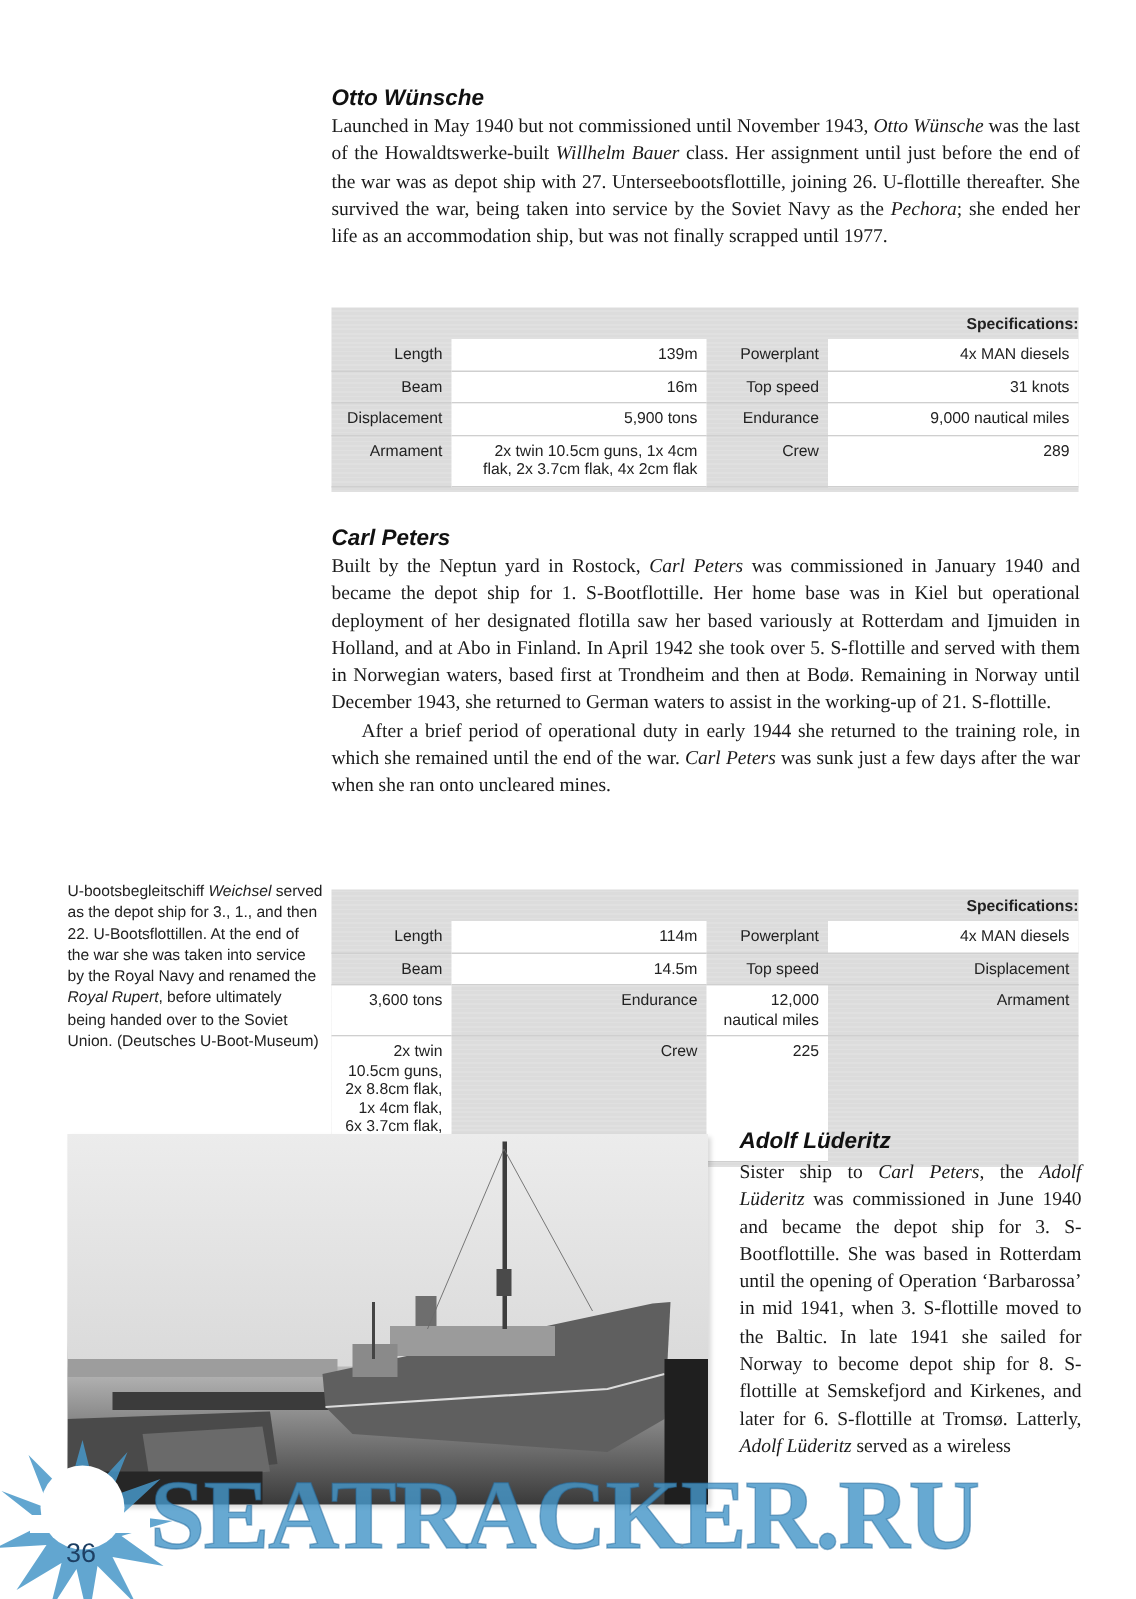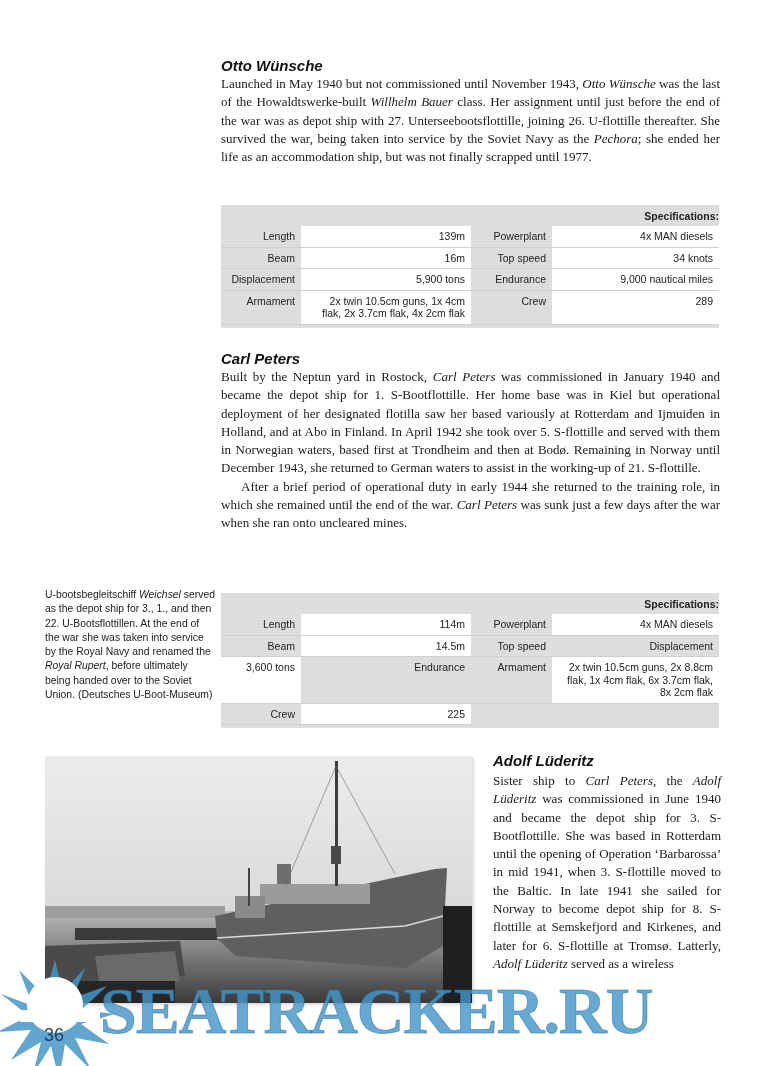--- a/index.html
+++ b/index.html
@@ -82,21 +82,21 @@
 <div class="spec" style="top:205px;">
   <div class="spec-title">Specifications:</div>
   <div class="spec-grid">
       <div class="spec-cell lab">Length</div>
       <div class="spec-cell val">139m</div>
       <div class="spec-cell lab">Powerplant</div>
       <div class="spec-cell val">4x MAN diesels</div>
       <div class="spec-cell lab">Beam</div>
       <div class="spec-cell val">16m</div>
       <div class="spec-cell lab">Top speed</div>
-      <div class="spec-cell val">34 knots</div>
+      <div class="spec-cell val">31 knots</div>
       <div class="spec-cell lab">Displacement</div>
       <div class="spec-cell val">5,900 tons</div>
       <div class="spec-cell lab">Endurance</div>
       <div class="spec-cell val">9,000 nautical miles</div>
       <div class="spec-cell lab">Armament</div>
       <div class="spec-cell val">2x twin 10.5cm guns, 1x 4cm flak, 2x 3.7cm flak, 4x 2cm flak</div>
       <div class="spec-cell lab">Crew</div>
       <div class="spec-cell val">289</div>
     </div>
 </div>
@@ -113,20 +113,21 @@
       <div class="spec-cell lab">Length</div>
       <div class="spec-cell val">114m</div>
       <div class="spec-cell lab">Powerplant</div>
       <div class="spec-cell val">4x MAN diesels</div>
       <div class="spec-cell lab">Beam</div>
       <div class="spec-cell val">14.5m</div>
       <div class="spec-cell lab">Top speed</div>
       <div class="spec-cell lab">Displacement</div>
       <div class="spec-cell val">3,600 tons</div>
       <div class="spec-cell lab">Endurance</div>
+      <div class="spec-cell val">12,000 nautical miles</div>
       <div class="spec-cell lab">Armament</div>
       <div class="spec-cell val">2x twin 10.5cm guns, 2x 8.8cm flak, 1x 4cm flak, 6x 3.7cm flak, 8x 2cm flak</div>
       <div class="spec-cell lab">Crew</div>
       <div class="spec-cell val">225</div>
     </div>
 </div>
 
 <div class="caption"><span>U-bootsbegleitschiff </span><i>Weichsel</i><span> served as the depot ship for 3., 1., and then 22. U-Bootsflottillen. At the end of the war she was taken into service by the Royal Navy and renamed the </span><i>Royal Rupert</i><span>, before ultimately being handed over to the Soviet Union. (Deutsches U-Boot-Museum)</span></div>
 
 <div class="photo">

